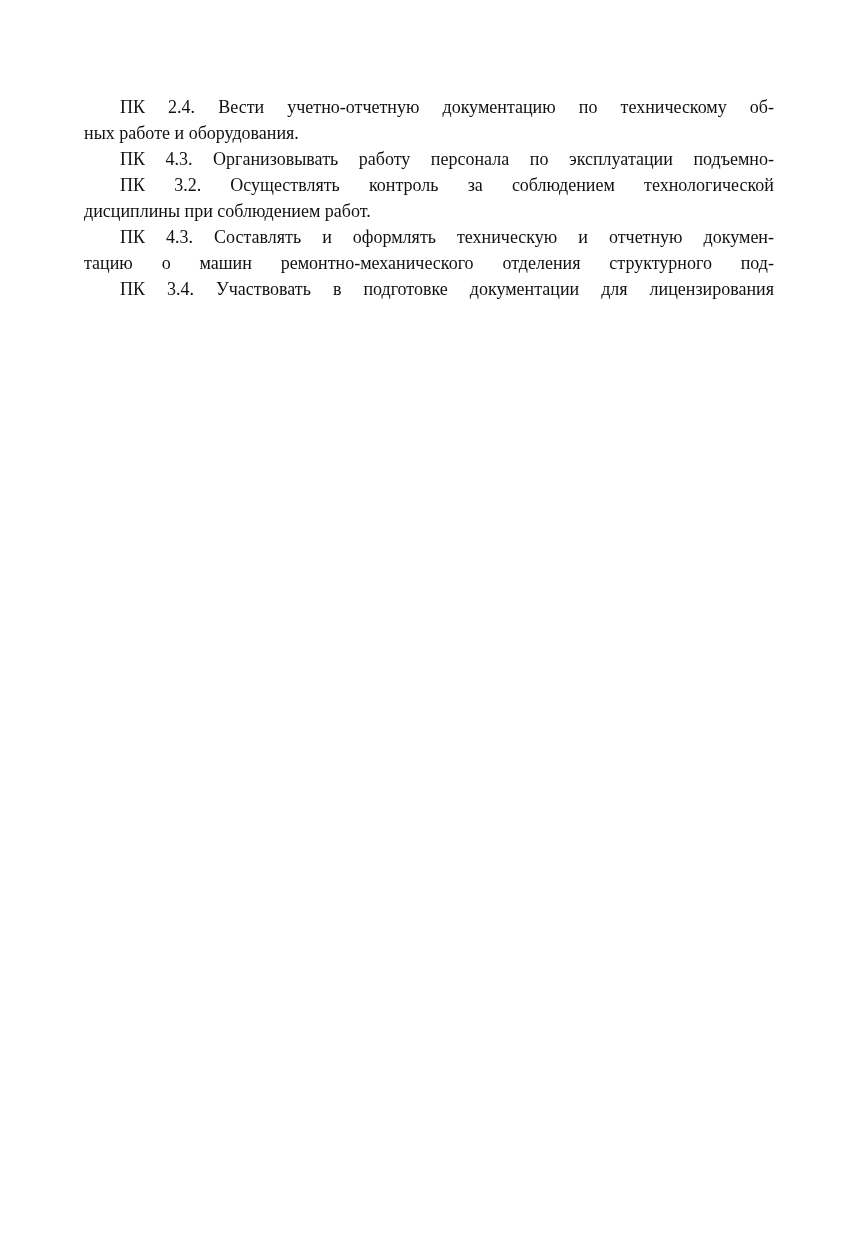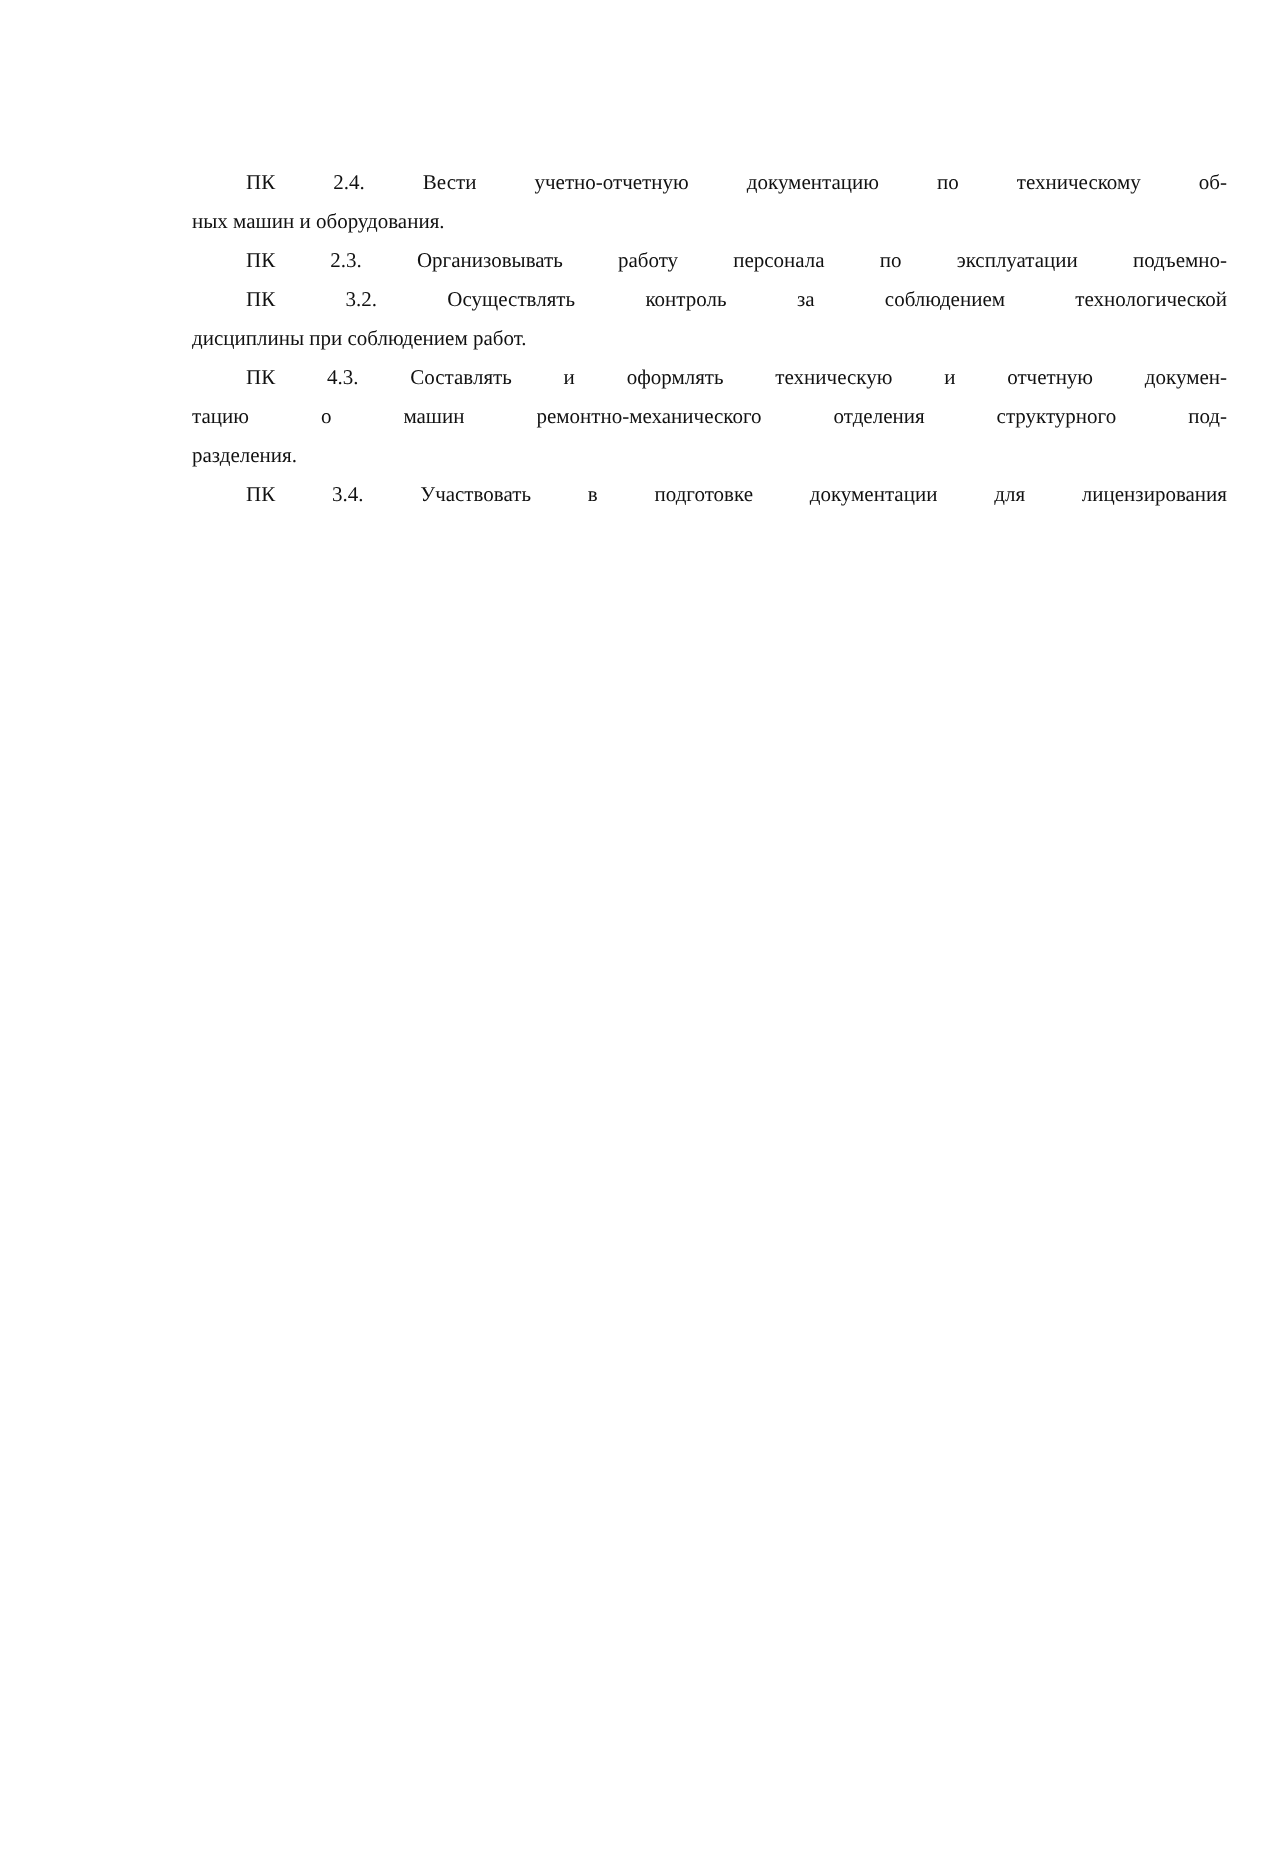--- a/index.html
+++ b/index.html
@@ -12,25 +12,24 @@
     width: 857px;
     height: 1241px;
     background: #ffffff;
     overflow: hidden;
     font-family: "Liberation Serif", serif;
     color: #111111;
   }
   .text-block {
     position: absolute;
     left: 84px;
-    top: 110px;
+    top: 94px;
     width: 690px;
-    font-size: 14px;
+    font-size: 18px;
     line-height: 26px;
-    margin-left: 44px;
   }
   .para {
     margin: 0;
     padding: 0;
   }
   .para .line {
     text-align: justify;
     white-space: normal;
   }
   
@@ -43,31 +42,30 @@
     text-indent: 36px;
   }
 </style>
 </head>
 <body>
 
 <div class="page">
   <div class="text-block">
       <div class="para">
         <div class="line first fill">ПК 2.4. Вести учетно-отчетную документацию по техническому об-</div>
-        <div class="line">ных машин и оборудования.</div>
+        <div class="line">ных работе и оборудования.</div>
       </div>
       <div class="para">
-        <div class="line first fill">ПК 2.3. Организовывать работу персонала по эксплуатации подъемно-</div>
+        <div class="line first fill">ПК 4.3. Организовывать работу персонала по эксплуатации подъемно-</div>
       </div>
       <div class="para">
         <div class="line first fill">ПК 3.2. Осуществлять контроль за соблюдением технологической</div>
         <div class="line">дисциплины при соблюдением работ.</div>
       </div>
       <div class="para">
         <div class="line first fill">ПК 4.3. Составлять и оформлять техническую и отчетную докумен-</div>
         <div class="line fill">тацию о машин ремонтно-механического отделения структурного под-</div>
-        <div class="line">разделения.</div>
       </div>
       <div class="para">
         <div class="line first fill">ПК 3.4. Участвовать в подготовке документации для лицензирования</div>
       </div>
     </div>
 </div>
 
 </body></html>

